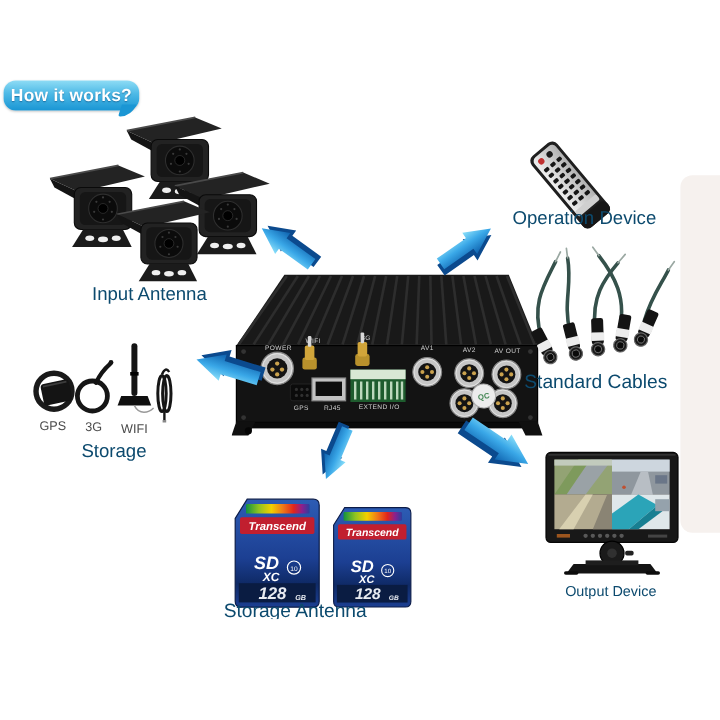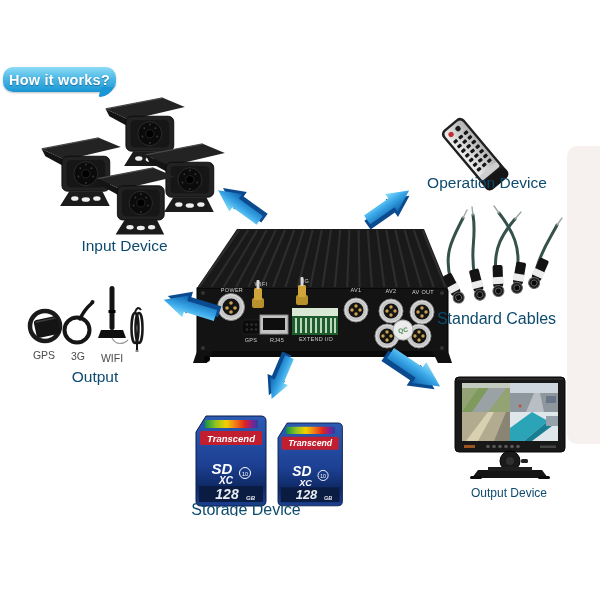--- a/index.html
+++ b/index.html
@@ -59,21 +59,21 @@
           <ellipse cx="52" cy="69" rx="4.5" ry="2.5" fill="#efefef"></ellipse>
           <ellipse cx="64" cy="68" rx="4" ry="2.5" fill="#efefef"></ellipse>
         </g>
       </defs>
       <use href="#cam" transform="translate(66,4) scale(0.92)"></use>
       <use href="#cam" transform="translate(2,44) scale(0.92)"></use>
       <use href="#cam" transform="translate(106,50) scale(0.92)"></use>
       <use href="#cam" transform="translate(58,74) scale(0.9)"></use>
     </svg>
   </figure>
-  <figcaption class="cap big" style="left:52px;top:237px;width:145px;">Input Device</figcaption>
+  <figcaption class="cap big" style="left:52px;top:237px;width:145px;">Input Antenna</figcaption>
 
   <figure class="node" style="left:420px;top:100px;">
     <svg width="105" height="112" viewBox="0 0 105 112">
       <defs>
         <linearGradient id="remG" x1="0" y1="0" x2="1" y2="0">
           <stop offset="0" stop-color="#efefef"></stop>
             <stop offset="1" stop-color="#b2b2b2"></stop>
         </linearGradient>
       </defs>
       <g transform="translate(55,54) rotate(-40) scale(0.82)">
@@ -258,21 +258,21 @@
         <ellipse cx="117" cy="48" rx="3.5" ry="15" fill="none" stroke="#161616" stroke-width="2.5"></ellipse>
         <ellipse cx="121" cy="48" rx="3.5" ry="15" fill="none" stroke="#161616" stroke-width="2.5"></ellipse>
         <line x1="119" y1="63" x2="119" y2="70" stroke="#161616" stroke-width="2"></line>
         <line x1="119" y1="70" x2="119" y2="74" stroke="#888" stroke-width="3"></line>
       </g>
     </svg>
   </figure>
   <figcaption class="cap small" style="left:24px;top:349px;width:40px;">GPS</figcaption>
   <figcaption class="cap small" style="left:60px;top:350px;width:36px;">3G</figcaption>
   <figcaption class="cap small" style="left:92px;top:352px;width:40px;">WIFI</figcaption>
-  <figcaption class="cap big" style="left:45px;top:368px;width:100px;">Output</figcaption>
+  <figcaption class="cap big" style="left:45px;top:368px;width:100px;">Storage</figcaption>
 
   <figure class="node" style="left:433px;top:203px;">
     <svg width="130" height="110" viewBox="0 0 130 110">
       <defs>
         <g id="plugc">
           <rect x="-5" y="-14" width="10" height="22" rx="2" fill="#141414"></rect>
           <rect x="-5.5" y="-2" width="11" height="7" rx="1" fill="#ececec"></rect>
           <circle cx="0" cy="12" r="5.5" fill="#1a1a1a" stroke="#666"></circle>
           <circle cx="0" cy="12" r="3" fill="#0a0a0a" stroke="#909090" stroke-width=".6"></circle>
         </g>
@@ -340,21 +340,21 @@
         <text x="26" y="58" font-size="15" font-weight="bold" font-style="italic" fill="#fff" text-anchor="middle">SD</text>
         <text x="30" y="68" font-size="10" font-weight="bold" font-style="italic" fill="#fff" text-anchor="middle">XC</text>
         <circle cx="49" cy="57" r="5.5" fill="none" stroke="#fff"></circle>
         <text x="49" y="59.5" font-size="5.5" fill="#fff" text-anchor="middle">10</text>
         <rect x="3" y="70" width="64" height="16" fill="#0a1c42"></rect>
         <text x="31" y="83" font-size="14" font-weight="bold" font-style="italic" fill="#e8ecf2" text-anchor="middle">128</text>
         <text x="50" y="84" font-size="6" font-weight="bold" font-style="italic" fill="#e8ecf2">GB</text>
       </g>
     </svg>
   </figure>
-  <figcaption class="cap" style="left:172px;top:501px;width:148px;font-size:16px;">Storage Device</figcaption>
+  <figcaption class="cap" style="left:172px;top:501px;width:148px;font-size:16px;">Storage Antenna</figcaption>
 
   <figure class="node" style="left:448px;top:366px;">
     <svg width="125" height="115" viewBox="0 0 125 115">
       <rect x="7" y="11" width="110" height="75" rx="4" fill="#181818" stroke="#060606"></rect>
       <line x1="9" y1="13" x2="115" y2="13" stroke="#3a3a3a" stroke-width="1"></line>
 
       <g>
         <rect x="14" y="17" width="48" height="29" fill="#93a374"></rect>
         <polygon points="24,46 44,17 62,17 40,46" fill="#9aa2a6"></polygon>
         <polygon points="14,46 34,17 44,17 24,46" fill="#7e9a5c"></polygon>

